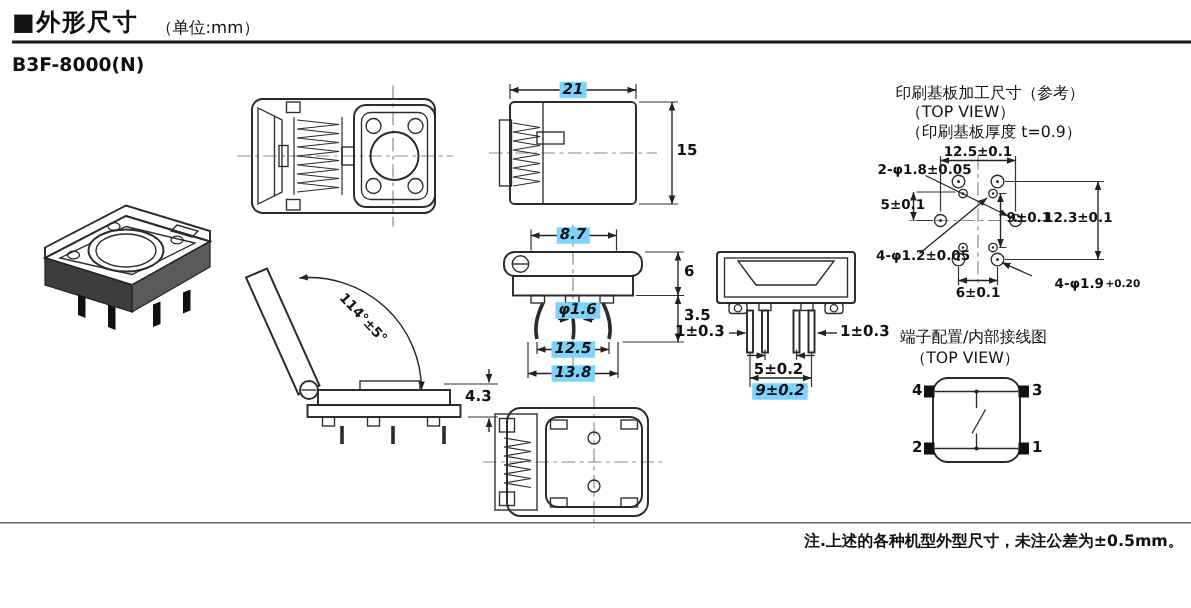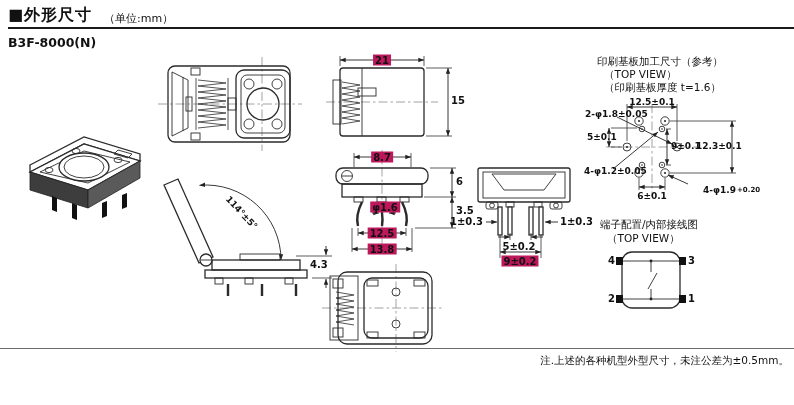--- a/index.html
+++ b/index.html
@@ -7,25 +7,25 @@
        font-family:"DejaVu Sans",sans-serif;color:#111;}
   
   .hd-title{position:absolute;left:8px;top:5px;font-size:16px;font-weight:bold;letter-spacing:1px;}
   .hd-unit{position:absolute;left:104px;top:11px;font-size:11px;font-weight:normal;}
   .hd-rule{position:absolute;left:8px;right:0;top:27px;height:2px;background:#1a1a1a;}
   .model{position:absolute;left:8px;top:35px;font-size:12.5px;font-weight:bold;}
   
   .lb{position:absolute;font-size:10px;font-weight:bold;white-space:nowrap;z-index:3;color:#111;}
   .s{font-size:9px;}
   .c{transform:translateX(-50%);}
-  .m{transform:translate(-50%,-50%);background:#be185d;padding:0 2px;}
+  .m{transform:translate(-50%,-50%);background:#7dd3fc;padding:0 2px;font-style:italic;}
   .t{font-size:10.5px;font-weight:400;}
   .rot{transform:rotate(47deg);transform-origin:left top;font-size:9px;}
   .tol{display:inline-flex;flex-direction:row;font-size:7px;line-height:7px;vertical-align:middle;margin-left:1px;}
-  .note{position:absolute;right:5px;top:354px;font-size:10.5px;}
+  .note{position:absolute;right:5px;top:354px;font-size:10.5px;font-weight:bold;}
   svg{position:absolute;left:0;top:0;z-index:1;}
   
   .ln{fill:none;stroke:#2b2b2b;stroke-width:1.3;}
   .lnf{fill:#fff;stroke:#2b2b2b;stroke-width:1.3;}
   .tn{fill:none;stroke:#2b2b2b;stroke-width:0.9;}
   .spr{fill:none;stroke:#2b2b2b;stroke-width:0.8;}
   .cl{fill:none;stroke:#8a8a8a;stroke-width:0.8;stroke-dasharray:9 3 2.5 3;}
   .dim{fill:none;stroke:#222;stroke-width:0.9;marker-start:url(#ar);marker-end:url(#ar);}
   .dime{fill:none;stroke:#222;stroke-width:0.9;marker-end:url(#ar);}
   .ext{fill:none;stroke:#333;stroke-width:0.8;}
@@ -253,21 +253,21 @@
 <span class="lb rot" style="left:231px;top:194px;">114°±5°</span>
 <span class="lb" style="left:310px;top:259px;">4.3</span>
 
 <span class="lb" style="left:450px;top:216px;">1±0.3</span>
 <span class="lb" style="left:560px;top:216px;">1±0.3</span>
 <span class="lb c" style="left:519px;top:241px;">5±0.2</span>
 <span class="lb c m" style="left:520px;top:261px;">9±0.2</span>
 
 <span class="lb t" style="left:597px;top:55px;">印刷基板加工尺寸（参考）</span>
 <span class="lb t" style="left:604px;top:68px;">（TOP VIEW）</span>
-<span class="lb t" style="left:604px;top:81px;">（印刷基板厚度 t=1.6）</span>
+<span class="lb t" style="left:604px;top:81px;">（印刷基板厚度 t=0.9）</span>
 <span class="lb s c" style="left:652px;top:97px;">12.5±0.1</span>
 <span class="lb s" style="left:585px;top:109px;">2-φ1.8±0.05</span>
 <span class="lb s" style="left:587px;top:132px;">5±0.1</span>
 <span class="lb s" style="left:671px;top:141px;">9±0.1</span>
 <span class="lb s" style="left:696px;top:141px;">12.3±0.1</span>
 <span class="lb s" style="left:584px;top:166px;">4-φ1.2±0.05</span>
 <span class="lb s c" style="left:652px;top:191px;">6±0.1</span>
 <span class="lb s" style="left:703px;top:185px;"><span>4-φ1.9</span><span class="tol">
       <span>+0.2</span>
       <span>0</span>

